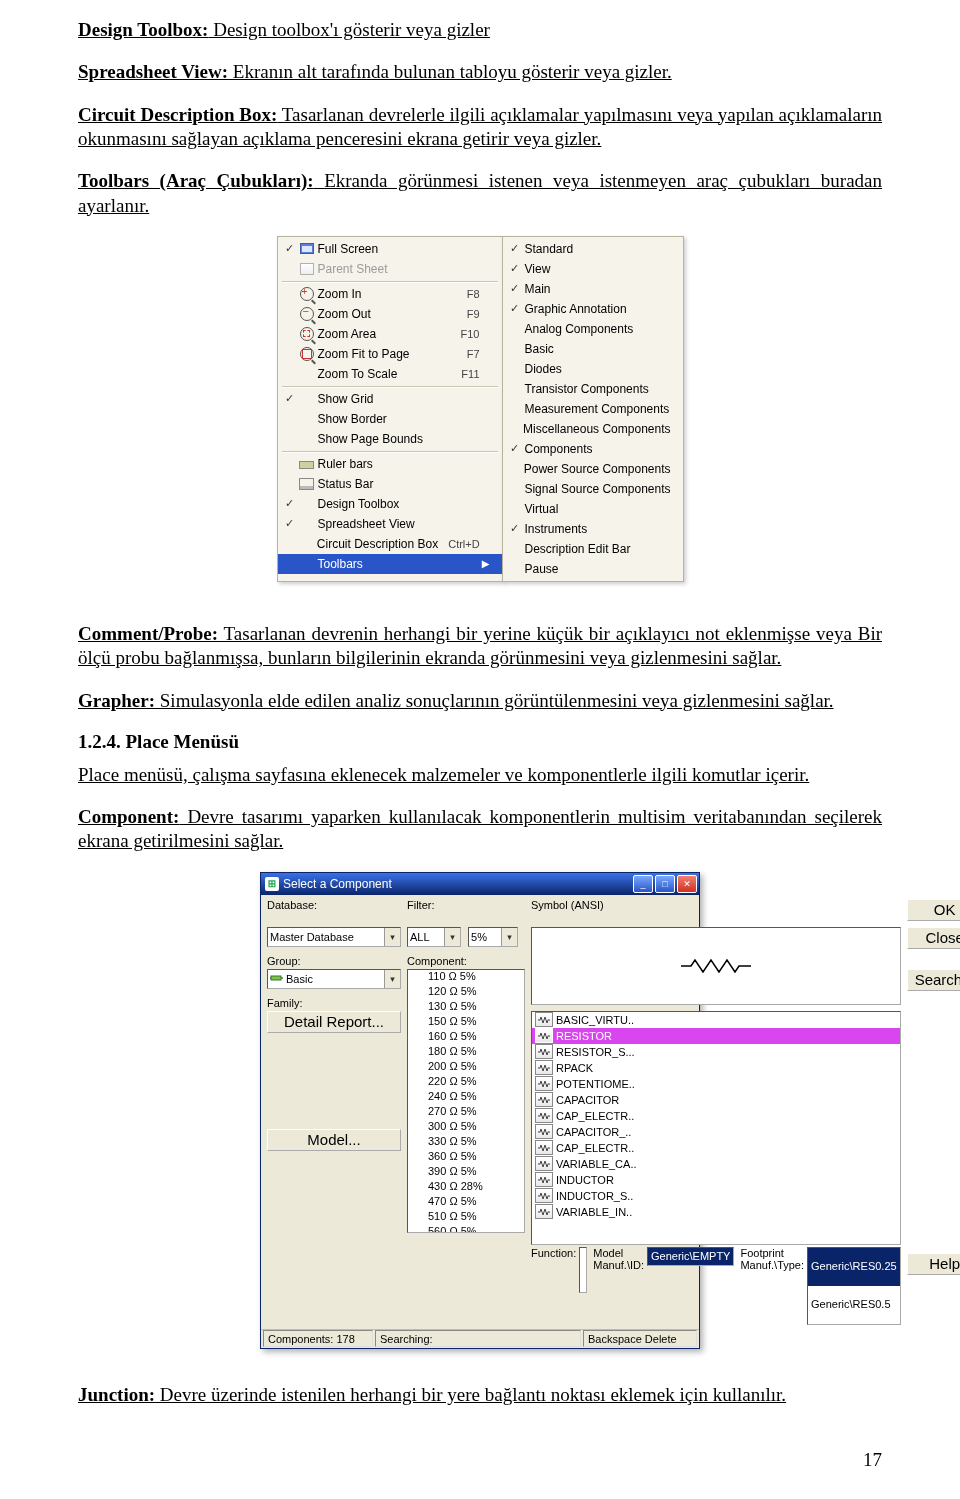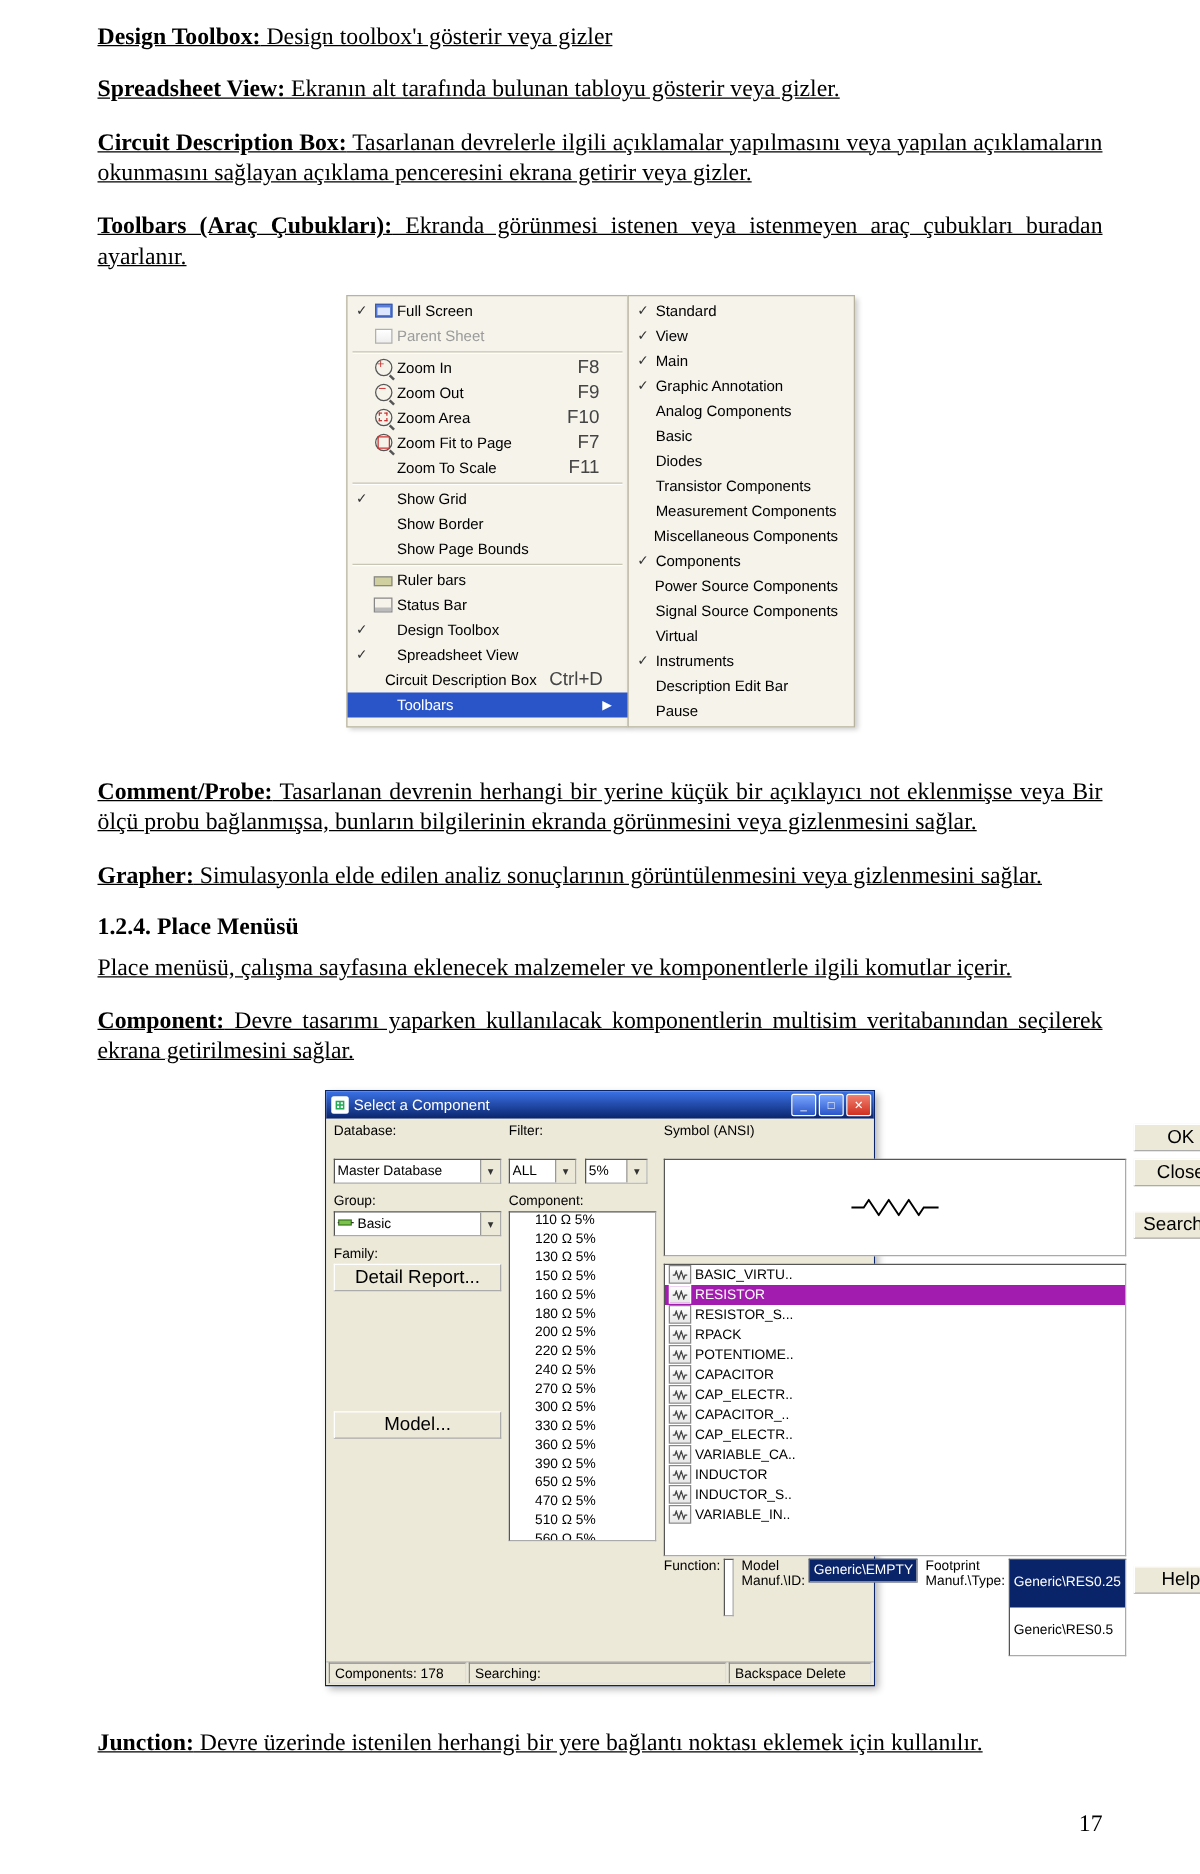--- a/index.html
+++ b/index.html
@@ -45,21 +45,21 @@
     padding: 0 12px 0 4px;
     position:relative;
   }
   .mrow .chk {
     width: 16px; text-align:center; font-size:11px; color:#333;
   }
   .mrow .icon {
     width: 18px; height:16px; display:flex; align-items:center; justify-content:center;
   }
   .mrow .label { flex: 1 1 auto; padding-left: 2px; white-space: nowrap;}
-  .mrow .accel { color: #444; padding-left: 10px; font-size:15px;}
+  .mrow .accel { color: #444; padding-left: 10px; font-size:11px;}
   .mrow .arrow { width: 10px; text-align:right; color:#333; font-size:10px;}
   .mrow.disabled { color:#9b9b9b; }
   .mrow.highlight { background: #2a55c9; color:#fff; }
   .mrow.highlight .arrow { color:#fff; }
   .msep { height:1px; background:#c9c5b4; margin: 2px 4px; box-shadow: 0 1px 0 #fff; }
 
   
   .mi { width:14px; height:14px; display:block; }
   .mi-fullscreen { background:#5c7fd6; border:1px solid #3a5bb0; width:12px; height:9px; position:relative;}
   .mi-fullscreen::after{content:"";position:absolute;left:1px;right:1px;top:2px;bottom:1px;background:#dce7ff;}
@@ -133,21 +133,21 @@
     border:1px inset #aaa;background:#fff;height:232px;overflow:hidden;
     font-size:11px;
   }
   .listbox .litem{
     display:flex;align-items:center;height:16px;padding:0 3px;white-space:nowrap;
   }
   .listbox .litem .licon{
     width:16px;height:13px;margin-right:3px;border:1px solid #888;
     background:linear-gradient(#fff,#e8e8e8);display:flex;align-items:center;justify-content:center;
   }
-  .listbox .litem.sel{background:#a21caf;color:#fff;}
+  .listbox .litem.sel{background:#d946ef;color:#fff;}
   .listbox .litem.sel .licon{border-color:#fff;}
   .clistbox{
     border:1px inset #aaa;background:#fff;height:262px;overflow:hidden;font-size:11px;
   }
   .clistbox .citem{height:15px;padding:0 20px;white-space:nowrap;}
   .symbolbox{
     border:1px inset #aaa;background:#fff;height:76px;
     display:flex;align-items:center;justify-content:center;
   }
   .resistor{
@@ -474,21 +474,21 @@
               <div class="citem">160 Ω 5%</div>
               <div class="citem">180 Ω 5%</div>
               <div class="citem">200 Ω 5%</div>
               <div class="citem">220 Ω 5%</div>
               <div class="citem">240 Ω 5%</div>
               <div class="citem">270 Ω 5%</div>
               <div class="citem">300 Ω 5%</div>
               <div class="citem">330 Ω 5%</div>
               <div class="citem">360 Ω 5%</div>
               <div class="citem">390 Ω 5%</div>
-              <div class="citem">650 Ω 5%</div>
+              <div class="citem">430 Ω 28%</div>
               <div class="citem">470 Ω 5%</div>
               <div class="citem">510 Ω 5%</div>
               <div class="citem">560 Ω 5%</div>
             </div>
           <div class="btn">Search...</div>
 
           <div class="dlg-label">Family:</div>
           <div></div>
           <div class="btn">Detail Report...</div>
 

